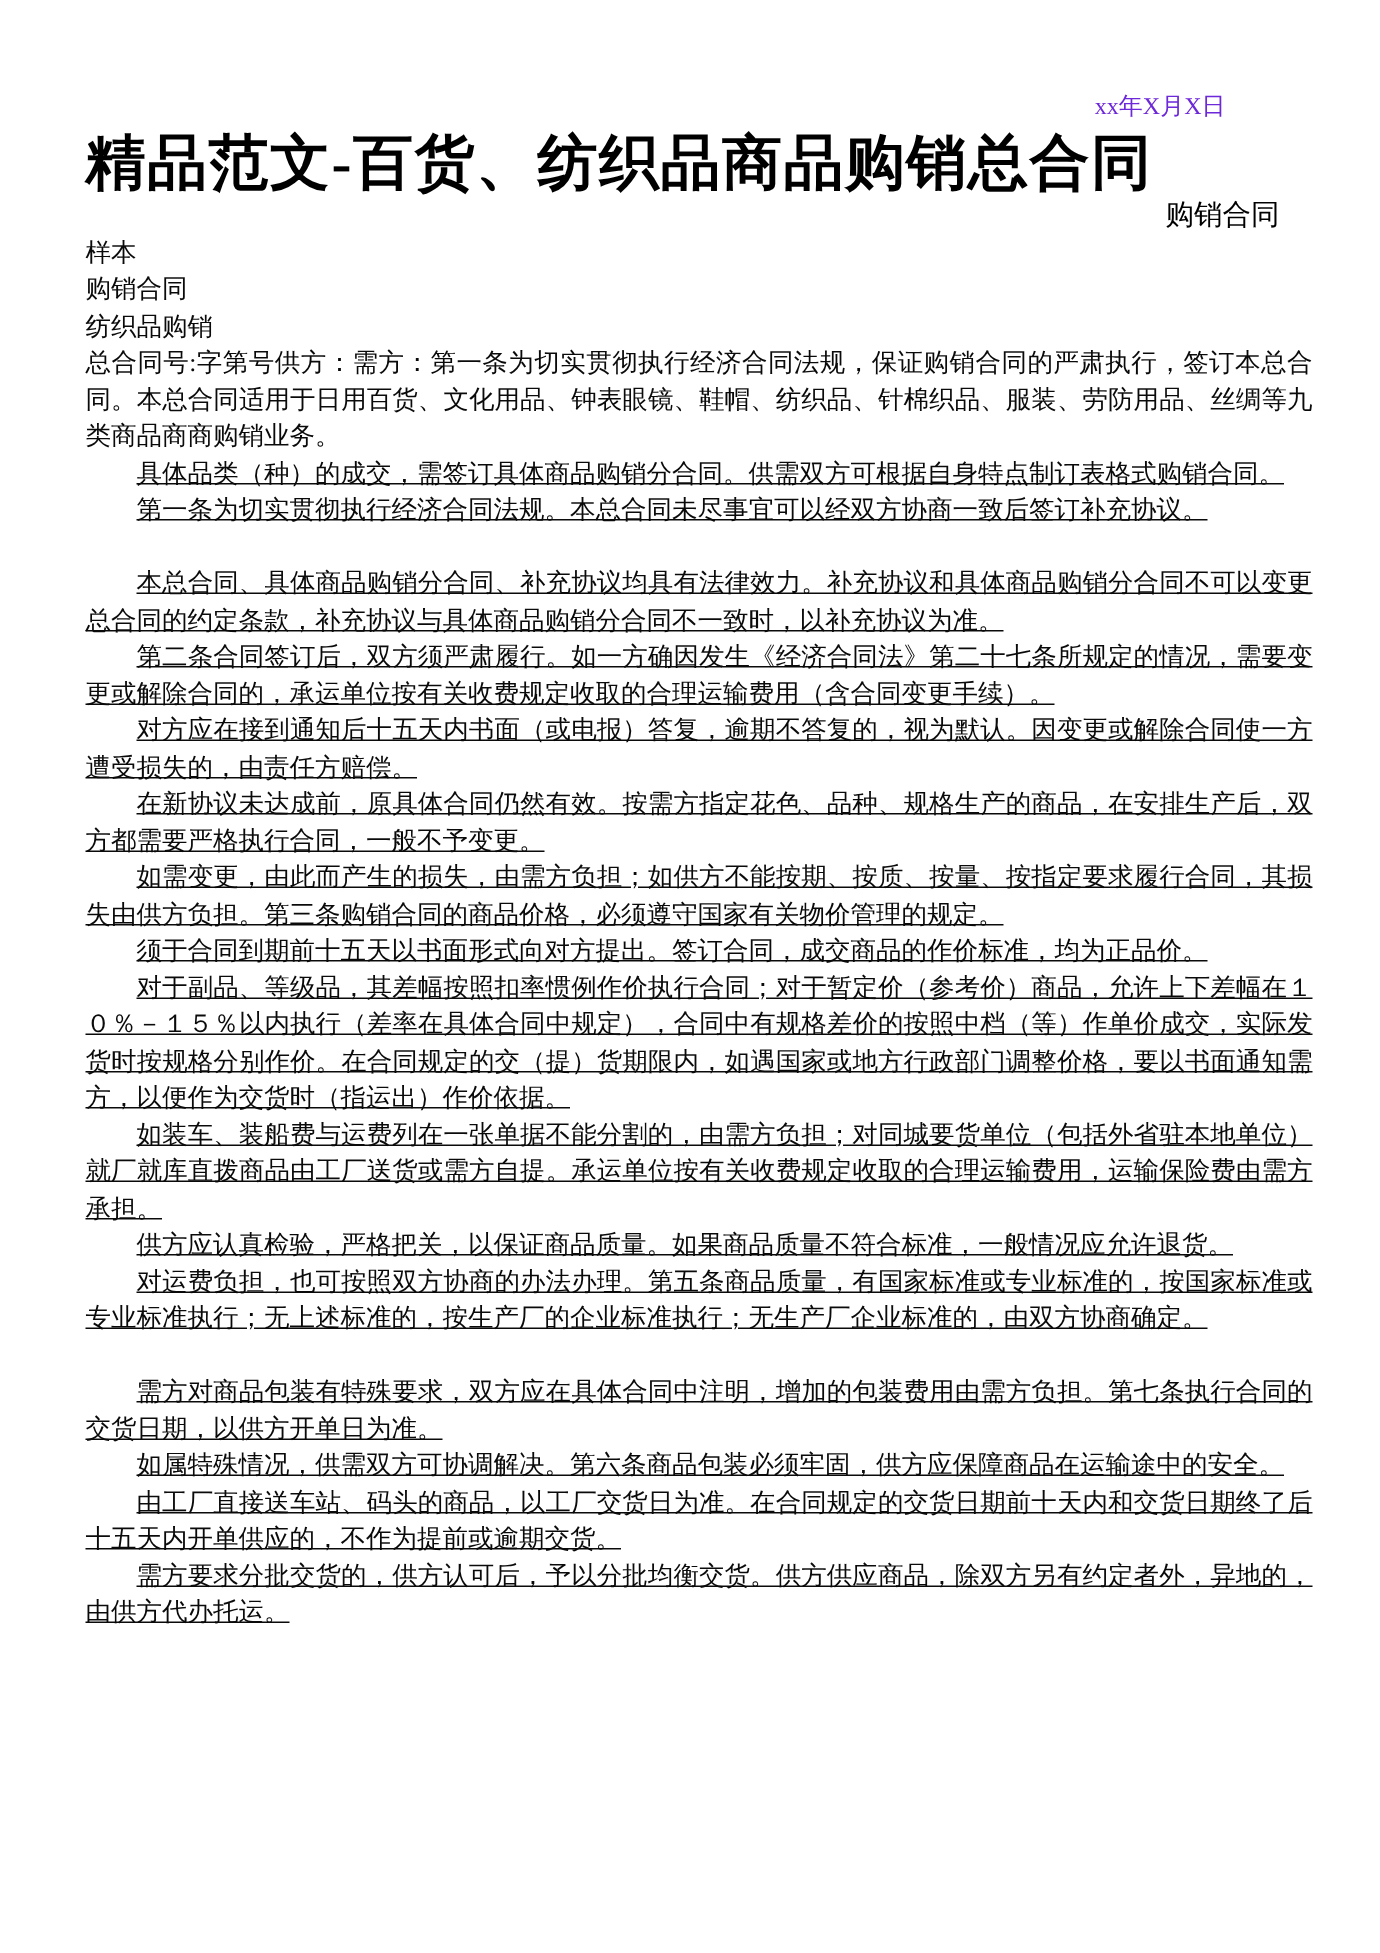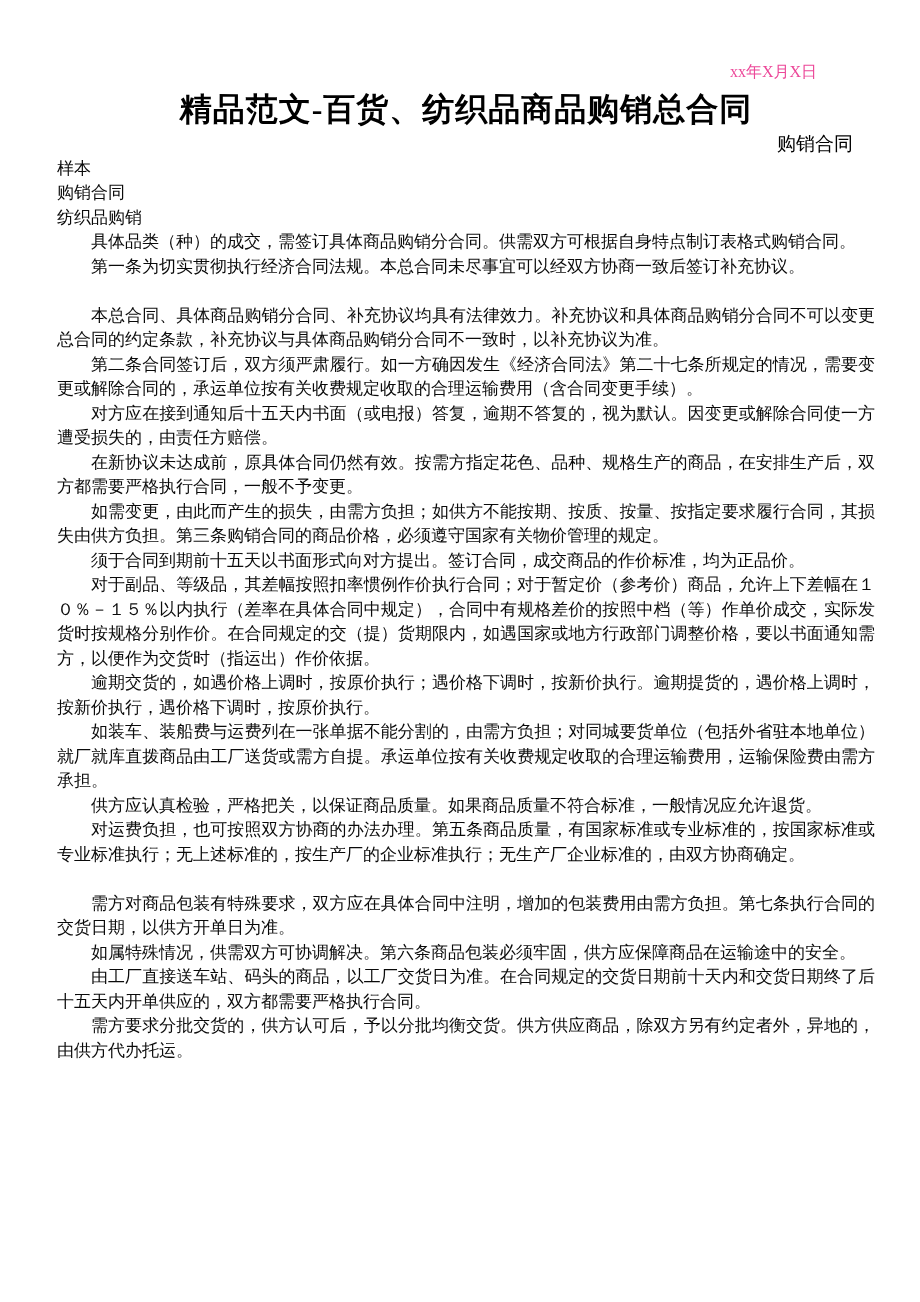--- a/index.html
+++ b/index.html
@@ -16,26 +16,26 @@
     color: #000000;
     font-family: "Liberation Serif", "DejaVu Serif", serif;
     padding: 62px 45px 0 57px;
     overflow: hidden;
   }
   .date-line {
     text-align: right;
     padding-right: 58px;
     font-size: 16px;
     line-height: 20px;
-    color: #ec4899;
+    color: #6d28d9;
   }
   .doc-title {
     margin: 4px 0 0 0;
-    text-align: center;
-    font-size: 32px;
+    text-align: left;
+    font-size: 40px;
     font-weight: bold;
     line-height: 46px;
     letter-spacing: 1px;
     color: #000000;
   }
   .subtitle-right {
     text-align: right;
     padding-right: 22px;
     font-size: 19px;
     line-height: 24.5px;
@@ -43,20 +43,21 @@
   .doc-body p,
   .header-lines p {
     margin: 0;
     font-size: 17px;
     line-height: 24.5px;
     text-align: justify;
     color: #0a0a0a;
   }
   .doc-body p.indent {
     text-indent: 2em;
+    text-decoration: underline;
   }
   .doc-body p.blank {
     min-height: 24.5px;
   }
 </style>
 </head>
 <body>
 
 <div class="page">
   <div class="date-line">xx年X月X日</div>
@@ -65,33 +66,33 @@
 
   <div class="subtitle-right">购销合同</div>
 
   <div class="header-lines">
       <p class="para">样本</p>
       <p class="para">购销合同</p>
       <p class="para">纺织品购销</p>
     </div>
 
   <div class="doc-body">
+      <p class="para">总合同号:字第号供方：需方：第一条为切实贯彻执行经济合同法规，保证购销合同的严肃执行，签订本总合同。本总合同适用于日用百货、文化用品、钟表眼镜、鞋帽、纺织品、针棉织品、服装、劳防用品、丝绸等九类商品商商购销业务。</p>
       <p class="para indent">具体品类（种）的成交，需签订具体商品购销分合同。供需双方可根据自身特点制订表格式购销合同。</p>
       <p class="para indent">第一条为切实贯彻执行经济合同法规。本总合同未尽事宜可以经双方协商一致后签订补充协议。</p>
       <p class="para blank"></p>
       <p class="para indent">本总合同、具体商品购销分合同、补充协议均具有法律效力。补充协议和具体商品购销分合同不可以变更总合同的约定条款，补充协议与具体商品购销分合同不一致时，以补充协议为准。</p>
       <p class="para indent">第二条合同签订后，双方须严肃履行。如一方确因发生《经济合同法》第二十七条所规定的情况，需要变更或解除合同的，承运单位按有关收费规定收取的合理运输费用（含合同变更手续）。</p>
       <p class="para indent">对方应在接到通知后十五天内书面（或电报）答复，逾期不答复的，视为默认。因变更或解除合同使一方遭受损失的，由责任方赔偿。</p>
       <p class="para indent">在新协议未达成前，原具体合同仍然有效。按需方指定花色、品种、规格生产的商品，在安排生产后，双方都需要严格执行合同，一般不予变更。</p>
       <p class="para indent">如需变更，由此而产生的损失，由需方负担；如供方不能按期、按质、按量、按指定要求履行合同，其损失由供方负担。第三条购销合同的商品价格，必须遵守国家有关物价管理的规定。</p>
       <p class="para indent">须于合同到期前十五天以书面形式向对方提出。签订合同，成交商品的作价标准，均为正品价。</p>
       <p class="para indent">对于副品、等级品，其差幅按照扣率惯例作价执行合同；对于暂定价（参考价）商品，允许上下差幅在１０％－１５％以内执行（差率在具体合同中规定），合同中有规格差价的按照中档（等）作单价成交，实际发货时按规格分别作价。在合同规定的交（提）货期限内，如遇国家或地方行政部门调整价格，要以书面通知需方，以便作为交货时（指运出）作价依据。</p>
-      <p class="para indent">逾期交货的，如遇价格上调时，按原价执行；遇价格下调时，按新价执行。逾期提货的，遇价格上调时，按新价执行，遇价格下调时，按原价执行。</p>
       <p class="para indent">如装车、装船费与运费列在一张单据不能分割的，由需方负担；对同城要货单位（包括外省驻本地单位）就厂就库直拨商品由工厂送货或需方自提。承运单位按有关收费规定收取的合理运输费用，运输保险费由需方承担。</p>
       <p class="para indent">供方应认真检验，严格把关，以保证商品质量。如果商品质量不符合标准，一般情况应允许退货。</p>
       <p class="para indent">对运费负担，也可按照双方协商的办法办理。第五条商品质量，有国家标准或专业标准的，按国家标准或专业标准执行；无上述标准的，按生产厂的企业标准执行；无生产厂企业标准的，由双方协商确定。</p>
       <p class="para blank"></p>
       <p class="para indent">需方对商品包装有特殊要求，双方应在具体合同中注明，增加的包装费用由需方负担。第七条执行合同的交货日期，以供方开单日为准。</p>
       <p class="para indent">如属特殊情况，供需双方可协调解决。第六条商品包装必须牢固，供方应保障商品在运输途中的安全。</p>
-      <p class="para indent">由工厂直接送车站、码头的商品，以工厂交货日为准。在合同规定的交货日期前十天内和交货日期终了后十五天内开单供应的，双方都需要严格执行合同。</p>
+      <p class="para indent">由工厂直接送车站、码头的商品，以工厂交货日为准。在合同规定的交货日期前十天内和交货日期终了后十五天内开单供应的，不作为提前或逾期交货。</p>
       <p class="para indent">需方要求分批交货的，供方认可后，予以分批均衡交货。供方供应商品，除双方另有约定者外，异地的，由供方代办托运。</p>
     </div>
 </div>
 
 </body></html>

